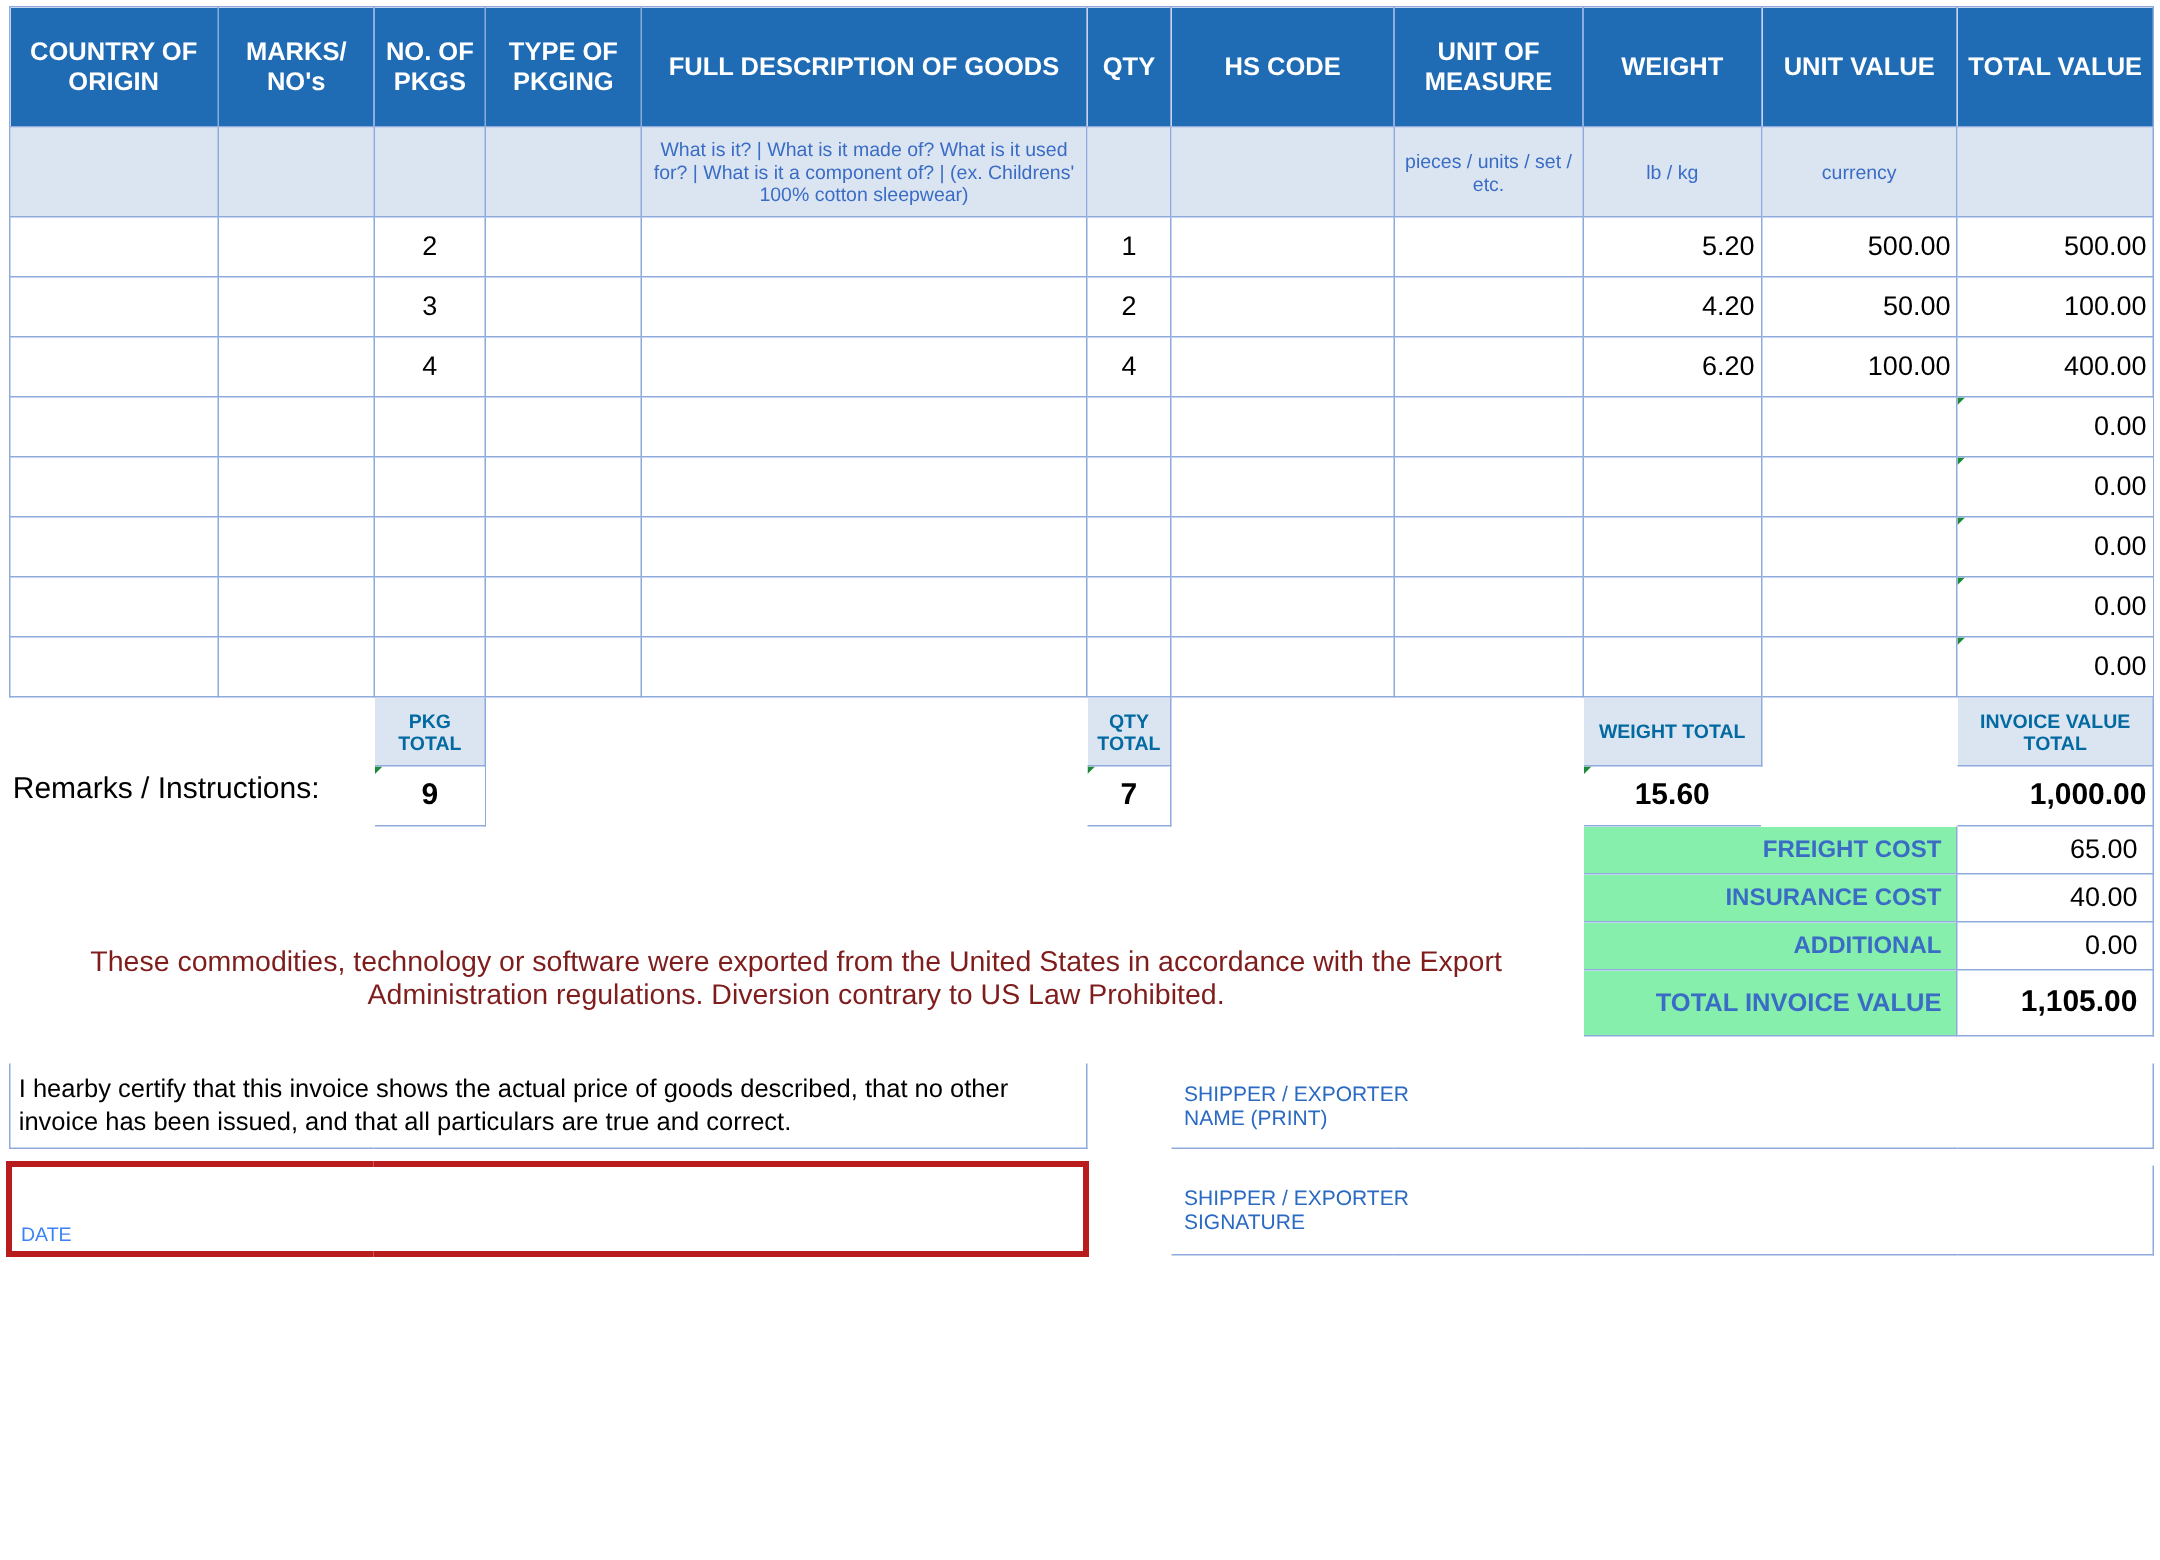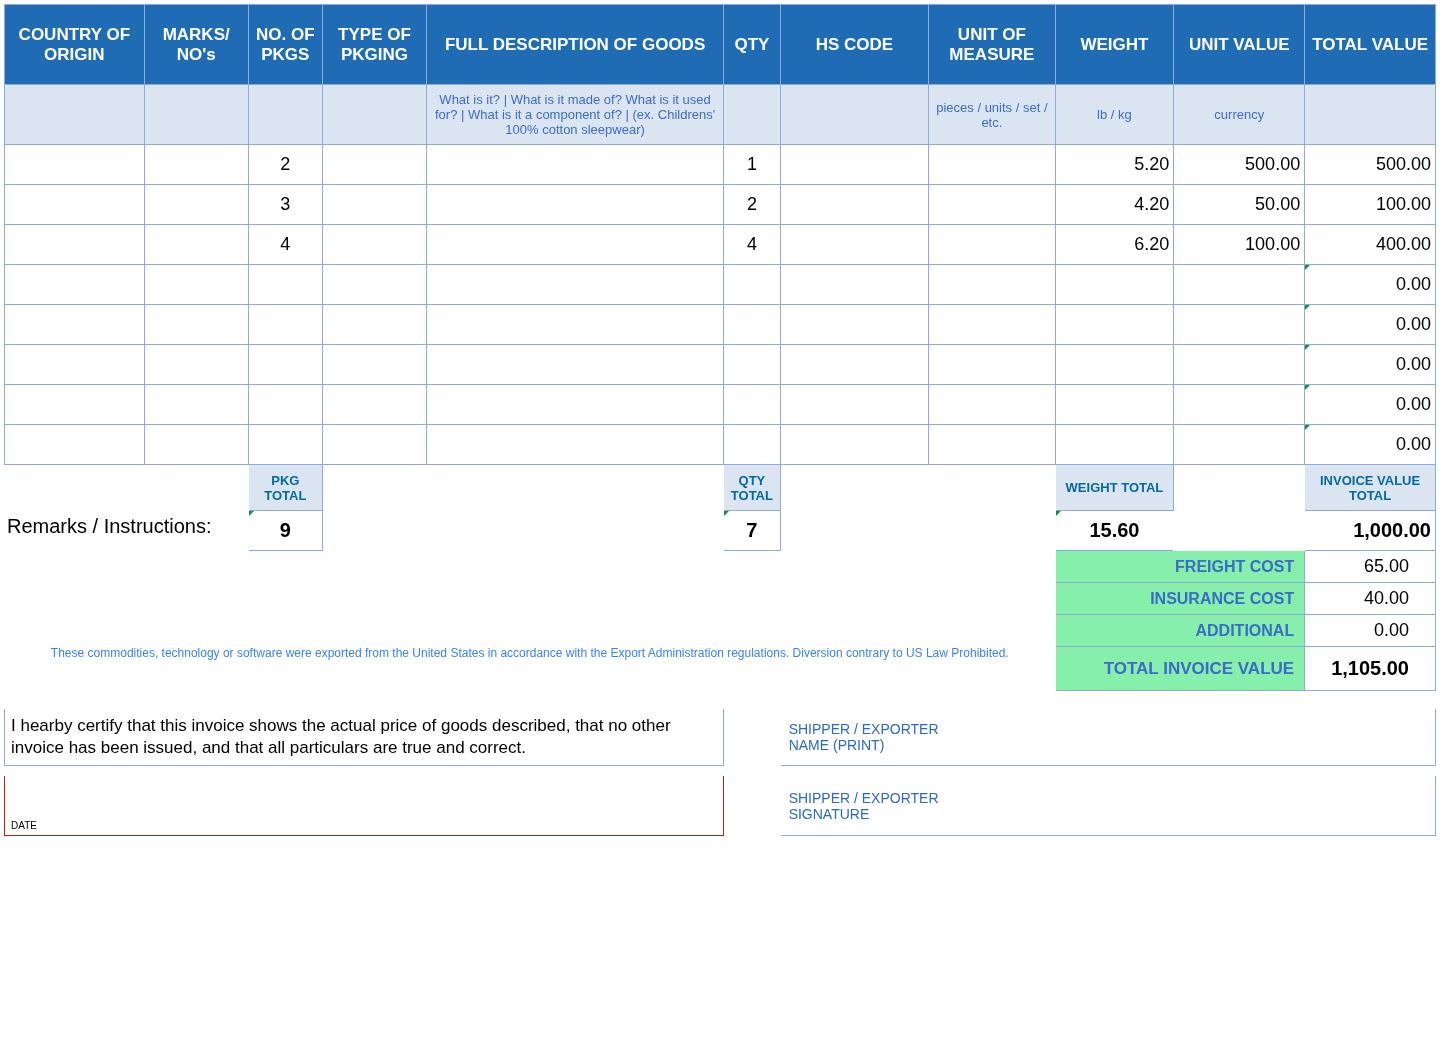--- a/index.html
+++ b/index.html
@@ -78,56 +78,56 @@
     background: #86efac;
     color: #3a6cc6;
     font-weight: bold;
     text-align: right;
     padding-right: 10px;
     font-size: 16px;
   }
   .summary-val {
     background: #fff;
     text-align: right;
-    padding-right: 26px;
+    padding-right: 10px;
     font-size: 18px;
   }
   .noborder { border: 1px solid transparent !important; }
   .remarks {
     border: 1px solid transparent;
     vertical-align: top;
     font-size: 18px;
     padding: 4px 2px;
   }
   .disclaimer {
-    color: #3b82f6;
-    font-size: 12px;
+    color: #7f1d1d;
+    font-size: 19px;
     text-align: center;
     vertical-align: middle;
   }
   .certify {
     font-size: 17px;
     line-height: 1.3;
     vertical-align: middle;
     border: 1px solid #8faadc;
     border-top: 1px solid #8faadc;
     padding: 6px;
   }
   .siglabel {
     color: #2a6ac2;
     font-size: 14px;
     vertical-align: middle;
     border: 1px solid #8faadc;
     padding: 6px 8px;
   }
   .datelabel {
-    color: #000000;
-    font-size: 10px;
+    color: #3b82f6;
+    font-size: 13px;
     vertical-align: bottom;
-    border: 1px solid #b91c1c;
+    border: 4px solid #b91c1c;
     padding: 4px 6px;
     height: 60px;
   }
   col.c1{width:9.4%} col.c2{width:7%} col.c3{width:5%} col.c4{width:7%}
   col.c5{width:20%} col.c6{width:3.8%} col.c7{width:10%} col.c8{width:8.5%}
   col.c9{width:8%} col.c10{width:8.8%} col.c11{width:8.8%}
 </style>
 </head>
 <body>
 

